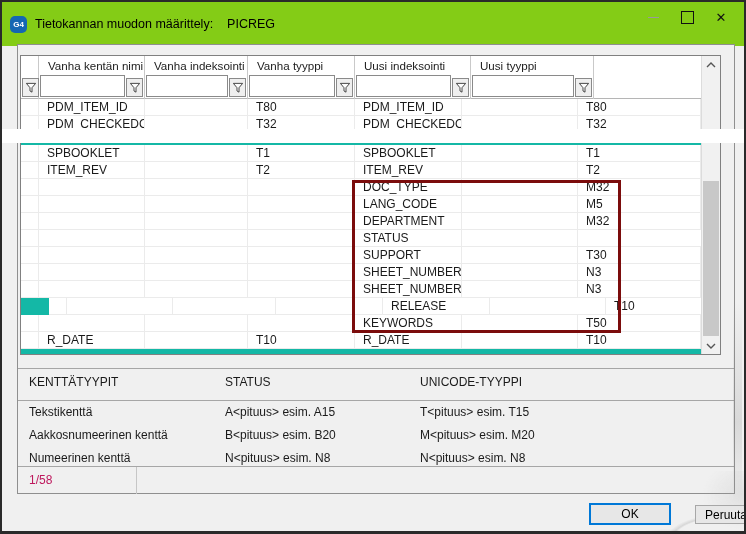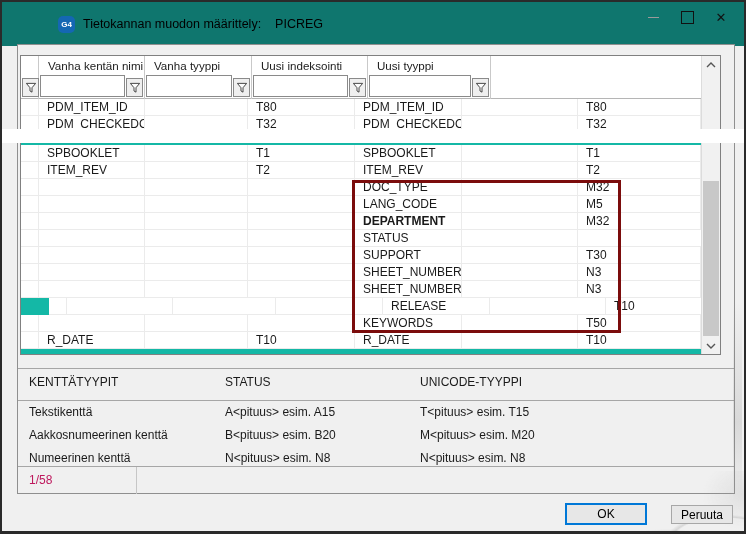--- a/index.html
+++ b/index.html
@@ -1,20 +1,20 @@
 <!DOCTYPE html>
 <html><head>
 <meta charset="utf-8">
 <style>
   html,body{margin:0;padding:0;background:#fff;}
   #stage{position:relative;width:746px;height:534px;font-family:"Liberation Sans",sans-serif;
          -webkit-font-smoothing:antialiased;overflow:hidden;box-sizing:border-box;
          border:2px solid #2a2a2a;border-bottom-width:3px;background:#f0f0f0;}
   
-  .titlebar{position:absolute;left:0;top:0;right:0;height:44px;background:#0f766e;display:flex;align-items:center;padding-left:48px;}
+  .titlebar{position:absolute;left:0;top:0;right:0;height:44px;background:#84cc16;display:flex;align-items:center;}
   .app-icon{width:17px;height:17px;margin-left:8px;border-radius:5px;background:#1467b3;color:#fff;
             font-size:8px;font-weight:bold;display:flex;align-items:center;justify-content:center;letter-spacing:0;}
   .title-text{margin-left:8px;font-size:12.5px;color:#000;}
   .title-value{margin-left:14px;font-size:12.5px;color:#000;}
   .win-controls{position:absolute;right:6px;top:0;height:30px;display:flex;align-items:center;}
   .wc{width:34px;height:30px;display:flex;align-items:center;justify-content:center;}
   .min-glyph{display:block;width:11px;height:0;border-top:1px solid #9a9a9a;}
   .max-glyph{display:block;width:11px;height:11px;border:1.3px solid #111;}
   .close-glyph{font-size:13px;color:#111;line-height:1;}
   
@@ -42,21 +42,21 @@
   .sb-up{top:0;} .sb-down{bottom:0;}
   .sb-thumb{position:absolute;left:1px;width:16px;top:125px;height:155px;background:#c8c8c8;}
   
   .legend-line{position:absolute;left:0;width:716px;border-top:1px solid #a6a6a6;}
   .legend-text{position:absolute;font-size:12px;color:#1a1a1a;white-space:nowrap;}
   
   .status-text{position:absolute;left:11px;top:428px;font-size:12px;color:#be185d;}
   .status-divider{position:absolute;left:118px;top:422px;height:27px;border-left:1px solid #c6c6c6;}
   
   .btn{position:absolute;font-family:"Liberation Sans",sans-serif;font-size:12px;color:#000;
-       display:flex;align-items:center;justify-content:center;box-sizing:border-box;z-index:2;}
+       display:flex;align-items:center;justify-content:center;box-sizing:border-box;z-index:2;margin-left:24px;}
   .btn-ok{left:563px;top:501px;width:82px;height:22px;background:#e7e7e7;border:2px solid #0078d7;}
   .btn-cancel{left:669px;top:503px;width:62px;height:19px;background:#e7e7e7;border:1px solid #a7a7a7;}
   
   .tear{position:absolute;left:-3px;right:-3px;top:127px;height:14px;background:#ffffff;z-index:60;}
   
   .watermark{position:absolute;right:0;bottom:0;width:170px;height:60px;z-index:0;opacity:.55;
      background:
        radial-gradient(ellipse 90px 40px at 88% 115%, rgba(0,0,0,0) 55%, rgba(140,140,140,.45) 58%, rgba(0,0,0,0) 64%),
        radial-gradient(ellipse 120px 55px at 55% 160%, rgba(0,0,0,0) 60%, rgba(150,150,150,.4) 63%, rgba(0,0,0,0) 69%),
        radial-gradient(ellipse 60px 50px at 100% 40%, rgba(160,160,160,.35) 0%, rgba(0,0,0,0) 70%);}
@@ -97,20 +97,29 @@
           </div>
           <div class="hcell" style="width: 106px;">
             <span class="hlabel">Vanha kentän nimi</span>
             <span class="fbox"></span>
             <span class="fbtn">
               <svg width="12" height="12" viewBox="0 0 13 13">
                 <path d="M1.5 1.5h10L7.6 6.2V11l-2.2-1.3V6.2Z" fill="#fdfdfd" stroke="#3a3a3a" stroke-width="1"></path>
               </svg>
             </span>
           </div>
+          <div class="hcell" style="width: 103px;">
+            <span class="hlabel">Vanha indeksointi</span>
+            <span class="fbox"></span>
+            <span class="fbtn">
+              <svg width="12" height="12" viewBox="0 0 13 13">
+                <path d="M1.5 1.5h10L7.6 6.2V11l-2.2-1.3V6.2Z" fill="#fdfdfd" stroke="#3a3a3a" stroke-width="1"></path>
+              </svg>
+            </span>
+          </div>
           <div class="hcell" style="width: 107px;">
             <span class="hlabel">Vanha tyyppi</span>
             <span class="fbox"></span>
             <span class="fbtn">
               <svg width="12" height="12" viewBox="0 0 13 13">
                 <path d="M1.5 1.5h10L7.6 6.2V11l-2.2-1.3V6.2Z" fill="#fdfdfd" stroke="#3a3a3a" stroke-width="1"></path>
               </svg>
             </span>
           </div>
           <div class="hcell" style="width: 116px;">
@@ -185,21 +194,21 @@
             <div class="cell" style="width: 107px;"></div>
             <div class="cell" style="width: 107px;">LANG_CODE</div>
             <div class="cell" style="width: 116px;"></div>
             <div class="cell" style="width: 123px;">M5</div>
           </div>
           <div class="grid-row" style="top: 157px;">
             <div class="cell" style="width: 18px;"></div>
             <div class="cell" style="width: 106px;"></div>
             <div class="cell" style="width: 103px;"></div>
             <div class="cell" style="width: 107px;"></div>
-            <div class="cell" style="width: 107px; font-weight: bold;">DEPARTMENT</div>
+            <div class="cell" style="width: 107px;">DEPARTMENT</div>
             <div class="cell" style="width: 116px;"></div>
             <div class="cell" style="width: 123px;">M32</div>
           </div>
           <div class="grid-row" style="top: 174px;">
             <div class="cell" style="width: 18px;"></div>
             <div class="cell" style="width: 106px;"></div>
             <div class="cell" style="width: 103px;"></div>
             <div class="cell" style="width: 107px;"></div>
             <div class="cell" style="width: 107px;">STATUS</div>
             <div class="cell" style="width: 116px;"></div>

